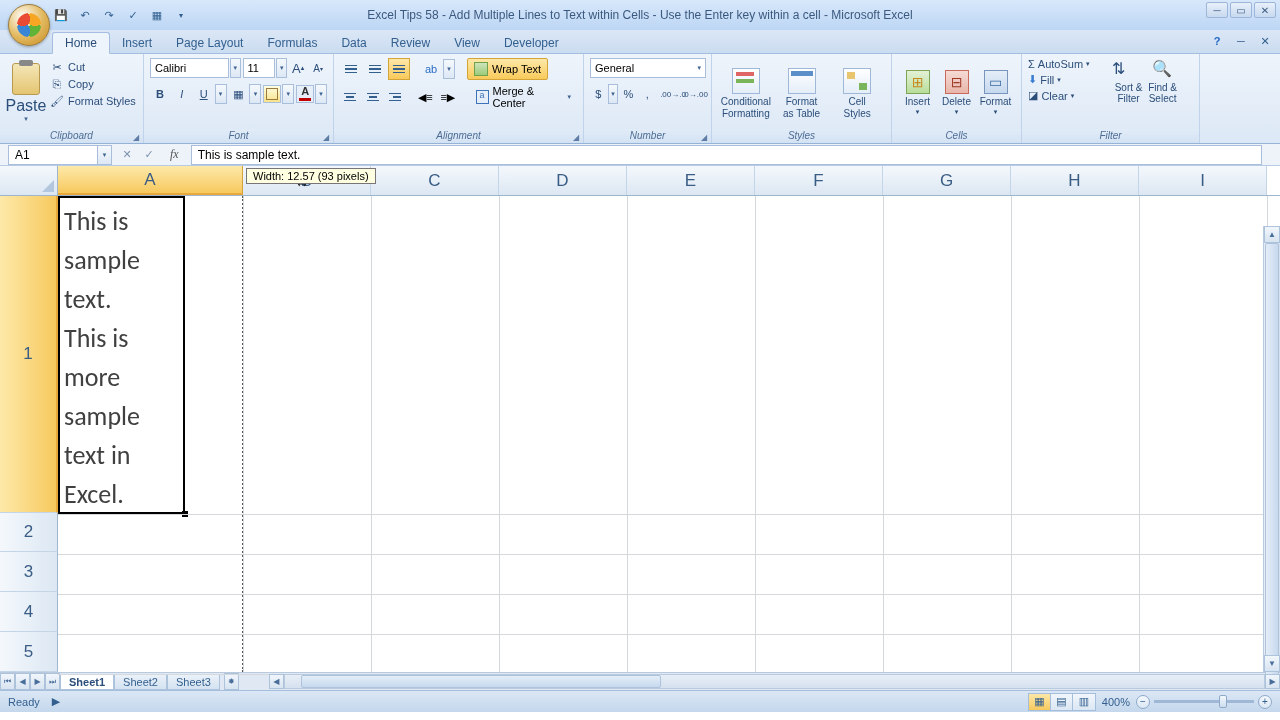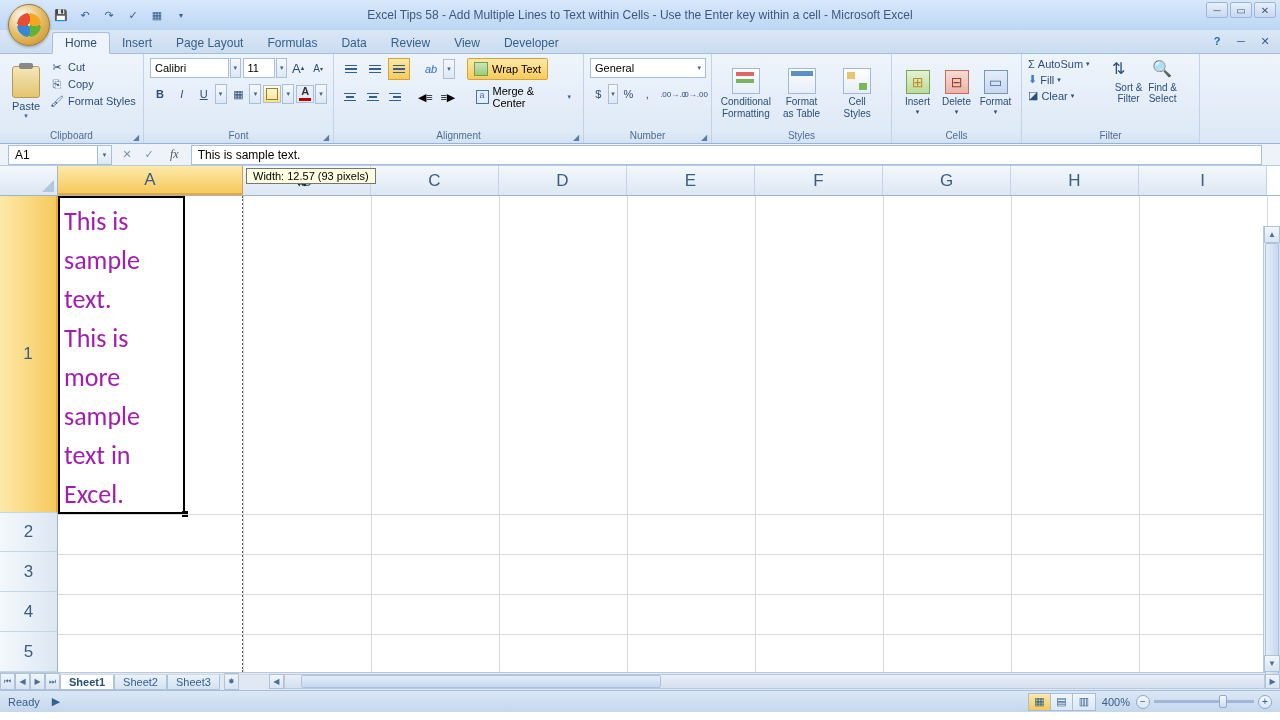--- a/index.html
+++ b/index.html
@@ -22,29 +22,29 @@
 
 .tab-strip { height: 24px; background: linear-gradient(#dbe7f6,#cadcf0); display: flex; align-items: flex-end; padding-left: 52px; position: relative; border-bottom: 1px solid #a4bde0; }
 .tab { padding: 3px 12px; color: #34608f; cursor: pointer; font-size: 12px; }
 .tab.active { background: #eef4fb; border: 1px solid #a4bde0; border-bottom: 1px solid #eef4fb; border-radius: 3px 3px 0 0; color: #2b4e7a; margin-bottom:-1px;}
 .help-area { position:absolute; right:6px; top:2px; display:flex; gap:6px;}
 .help-area div{ width:18px;height:18px;display:flex;align-items:center;justify-content:center;color:#34608f;}
 
 
 .ribbon { height: 90px; background: linear-gradient(#eef4fb, #dce8f6); display: flex; border-bottom: 1px solid #95b2d8; }
 .group { border-right: 1px solid #c1d3ea; position: relative; padding: 4px 6px 14px; display: flex; flex-direction: column; }
-.group-label { position: absolute; bottom: 0; left: 0; right: 0; text-align: center; font-size: 10px; color: #4e6d94; height: 14px; line-height: 14px; background: linear-gradient(#e2ecf8,#d3e2f3); }
+.group-label { position: absolute; bottom: 0; left: 0; right: 0; text-align: center; font-size: 10px; color: #4e6d94; height: 14px; line-height: 14px; background: linear-gradient(#e2ecf8,#d3e2f3); font-style: italic; }
 .group-arrow { position:absolute; right:2px; bottom:1px; width:10px; height:10px; color:#5d7da5; font-size:8px; display:flex;align-items:center;justify-content:center;}
 
 .clip-group { width: 144px; }
 .cliprow{display:flex;height:70px;}
 .paste-big { width: 40px; display: flex; flex-direction: column; align-items: center; justify-content:center; cursor: pointer; }
 .paste-icon { width: 28px; height: 32px; background: linear-gradient(#f4e6b8,#e4c571); border: 1px solid #b79a4e; border-radius: 3px; position: relative;}
 .paste-icon::before{content:"";position:absolute;top:-4px;left:6px;width:14px;height:6px;background:#888;border-radius:2px;}
-.paste-lbl{font-size:11px;color:#2b4e7a;margin-top:2px;}
+.paste-lbl{font-size:16px;color:#2b4e7a;margin-top:2px;}
 .clip-right{display:flex;flex-direction:column;gap:3px;padding:2px 0 0 4px;}
 .clip-item{display:flex;align-items:center;gap:4px;font-size:11px;color:#2b4e7a;cursor:pointer;}
 .clip-ic{width:14px;height:14px;display:inline-flex;align-items:center;justify-content:center;}
 
 .font-group { width: 190px; }
 .font-row1{display:flex;gap:2px;align-items:center;}
 .font-name{width:88px;height:20px;border:1px solid #a8bedb;background:#fff;padding:0 4px;font-size:11px;display:flex;align-items:center;}
 .font-size{width:36px;height:20px;border:1px solid #a8bedb;background:#fff;padding:0 4px;font-size:11px;display:flex;align-items:center;}
 .dd{width:12px;height:20px;border:1px solid #a8bedb;background:linear-gradient(#f5f9fd,#dde8f5);display:flex;align-items:center;justify-content:center;font-size:7px;color:#406493;margin-left:-1px;}
 .small-btn{width:20px;height:20px;border:1px solid transparent;display:flex;align-items:center;justify-content:center;font-size:11px;color:#2b4e7a;cursor:pointer;}
@@ -112,21 +112,21 @@
 .corner::after{content:"";position:absolute;right:3px;bottom:3px;width:0;height:0;border-style:solid;border-width:0 0 12px 12px;border-color:transparent transparent #b2c7dd transparent;}
 .col-h{background:linear-gradient(#f4f8fc,#dce7f3);border-right:1px solid #c4d5e8;display:flex;align-items:center;justify-content:center;font-size:17px;color:#3a5d85;cursor:pointer;}
 .col-h.sel{background:linear-gradient(#fde9a9,#f7c95e);border-right:1px solid #d4a438;border-bottom:2px solid #e8a938;}
 .grid-body{position:relative;display:flex;height:476px;}
 .row-headers{width:58px;display:flex;flex-direction:column;}
 .row-h{background:linear-gradient(to right,#f4f8fc,#dce7f3);border-bottom:1px solid #c4d5e8;border-right:1px solid #9eb6cc;display:flex;align-items:center;justify-content:center;font-size:17px;color:#3a5d85;}
 .row-h.sel{background:linear-gradient(to right,#fde9a9,#f7c95e);border-right:2px solid #e8a938;}
 .cells{position:relative;flex:1;}
 .gridlines-v{position:absolute;top:0;bottom:0;width:1px;background:#d4d9de;}
 .gridlines-h{position:absolute;left:0;right:0;height:1px;background:#d4d9de;}
-.cell-a1{position:absolute;left:0;top:0;width:127px;height:318px;border:2px solid #000;padding:4px 4px;font-size:26px;font-family:Calibri,sans-serif;line-height:1.5;color:#a21caf;white-space:pre-wrap;}
+.cell-a1{position:absolute;left:0;top:0;width:127px;height:318px;border:2px solid #000;padding:4px 4px;font-size:26px;font-family:Calibri,sans-serif;line-height:1.5;color:#404040;white-space:pre-wrap;}
 .fill-handle{position:absolute;width:6px;height:6px;background:#000;left:124px;top:315px;}
 .resize-guide{position:absolute;top:0;bottom:0;border-right:2px dotted #555;left:184px;pointer-events:none;}
 .width-tip{position:absolute;top:-28px;left:188px;background:#ffffe1;border:1px solid #767676;padding:1px 6px;font-size:11px;white-space:nowrap;z-index:50;}
 .resize-cursor{position:absolute;top:-22px;left:237px;color:#000;font-size:14px;pointer-events:none;}
 .vscroll{position:absolute;right:0;top:30px;bottom:0;width:17px;background:linear-gradient(to right,#e8eef6,#d5e1ef);border-left:1px solid #b9cadf;}
 .vs-btn{height:17px;background:linear-gradient(#f1f6fb,#d8e4f1);border:1px solid #adc2db;display:flex;align-items:center;justify-content:center;font-size:8px;color:#4a6e9b;}
 .vthumb{position:absolute;top:17px;left:1px;right:1px;height:440px;background:linear-gradient(to right,#e4edf8,#c7d9ee);border:1px solid #adc2db;border-radius:2px;}
 
 
 .bottom-bar{height:18px;display:flex;background:#dfe8f3;border-top:1px solid #b9cadf;}
@@ -252,21 +252,21 @@
           <div class="ln"></div>
           <div class="ln"></div>
           <div class="ln"></div>
         </div>
       <div class="btn22 lines active">
           <div class="ln"></div>
           <div class="ln"></div>
           <div class="ln"></div>
         </div>
       <div style="width:6px;"></div>
-      <div class="btn22" style="color:#2b6fc7;font-style:italic;">ab</div>
+      <div class="btn22" style="color:#2b6fc7;">ab</div>
       <div class="dd">▾</div>
       <div style="width:8px;"></div>
       <div class="wrap-btn">
           <div class="wrap-ic"></div>
           <span>Wrap Text</span>
         </div>
     </div>
     <div class="align-row" style="margin-top:6px;">
       <div class="btn22 lines">
           <div class="ln"></div>

